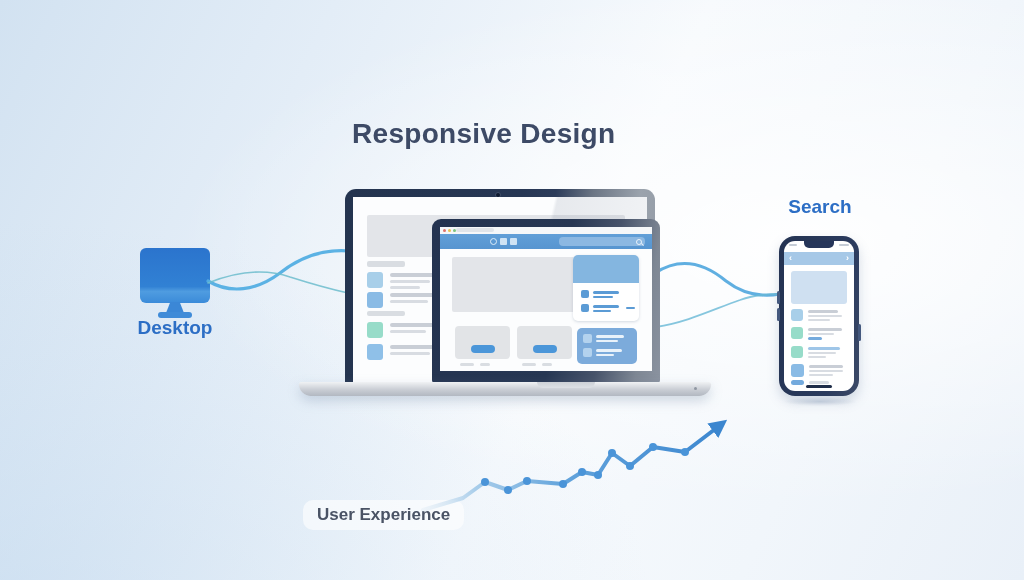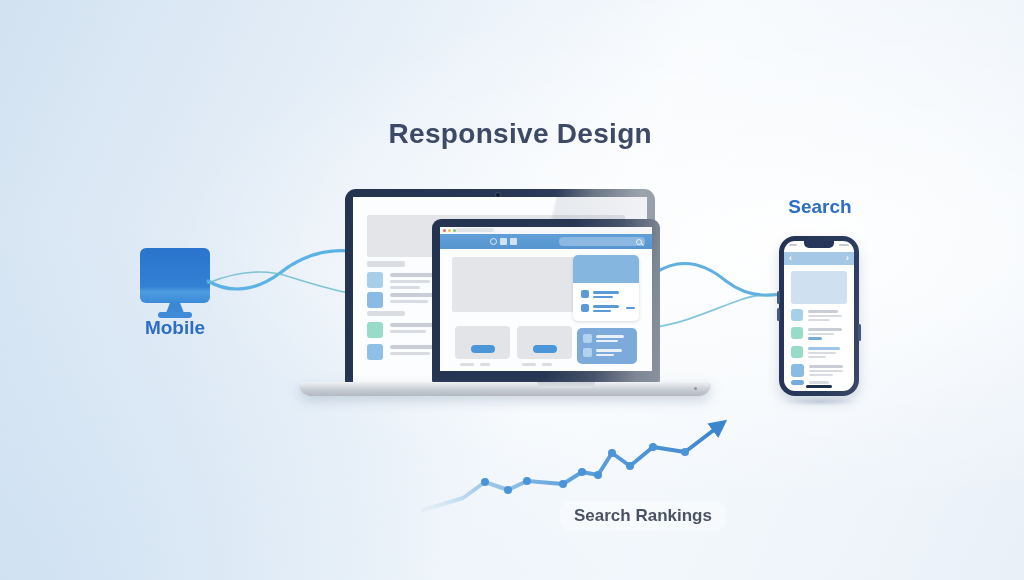--- a/index.html
+++ b/index.html
@@ -6,21 +6,21 @@
   .canvas{
     position:relative;width:1024px;height:580px;overflow:hidden;
     font-family:"Liberation Sans",sans-serif;
     background:
       radial-gradient(ellipse at 78% 42%, rgba(255,255,255,.95) 0%, rgba(255,255,255,0) 55%),
       radial-gradient(ellipse at 0% 105%, rgba(186,212,236,.45) 0%, rgba(186,212,236,0) 45%),
       linear-gradient(115deg,#d2e2f1 0%,#e3edf7 26%,#f7fafd 55%,#f1f6fb 78%,#e9f0f8 100%);
   }
   .abs{position:absolute;}
   
-  .page-title{left:352px;top:118px;width:300px;text-align:right;
+  .page-title{left:352px;top:118px;width:300px;text-align:left;
     font-size:28px;font-weight:700;color:#3d4a66;letter-spacing:.3px;}
   .dev-label{font-size:19px;font-weight:700;color:#2c6ec5;text-align:center;}
   .trend-label{font-size:17px;font-weight:700;color:#4a5365;padding:5px 14px;border-radius:10px;}
   
   .mon-screen{left:140px;top:248px;width:70px;height:55px;border-radius:6px;
     background:linear-gradient(180deg,#2b74cd 0%,#3181d4 70%,#4f9ce0 79%,#3b8bd9 100%);}
   .mon-neck{left:166px;top:302px;width:18px;height:11px;background:#3b87d6;
     clip-path:polygon(24% 0,76% 0,100% 100%,0 100%);}
   .mon-base{left:158px;top:312px;width:34px;height:6px;border-radius:3px;background:#3f8bd8;}
   
@@ -94,21 +94,21 @@
     <path d="M 655 273 C 678 258, 702 261, 726 281 C 744 295, 763 297, 780 294" fill="none" stroke="#4fa6de" stroke-width="3" stroke-linecap="round" opacity=".9"></path>
     <path d="M 656 327 C 688 322, 714 309, 740 300 C 756 294, 770 294, 780 294" fill="none" stroke="#68b8d6" stroke-width="1.8" stroke-linecap="round" opacity=".8"></path>
   </svg>
 
   <div class="abs page-title">Responsive Design</div>
 
   <div>
     <div class="abs mon-screen"></div>
     <div class="abs mon-neck"></div>
     <div class="abs mon-base"></div>
-    <div class="abs dev-label" style="left:110px;top:317px;width:130px;">Mobile</div>
+    <div class="abs dev-label" style="left:110px;top:317px;width:130px;">Desktop</div>
   </div>
 
   <div class="abs laptop">
     <div class="abs cam"></div>
     <div class="display">
       <div class="abs blk" style="left:14px;top:18px;width:258px;height:42px;"></div>
       <div class="abs bar" style="left:14px;top:64px;width:38px;height:6px;"></div>
       <div class="row" style="left:14px;top:75px;">
         <div class="sq" style="width:16px;height:16px;background:#a8cfe9;"></div>
         <div class="lines">
@@ -292,15 +292,15 @@
         <circle cx="527" cy="481" r="4"></circle>
         <circle cx="563" cy="484" r="4"></circle>
         <circle cx="582" cy="472" r="4"></circle>
         <circle cx="598" cy="475" r="4"></circle>
         <circle cx="612" cy="453" r="4"></circle>
         <circle cx="630" cy="466" r="4"></circle>
         <circle cx="653" cy="447" r="4"></circle>
         <circle cx="685" cy="452" r="4"></circle>
       </g>
   </svg>
-  <div class="abs trend-label" style="left:560px;top:501px;background:rgba(255,255,255,.35);">Search Rankings</div>
+  <div class="abs trend-label" style="left:303px;top:500px;background:rgba(255,255,255,.6);">User Experience</div>
 
 </div>
 
 </body></html>

